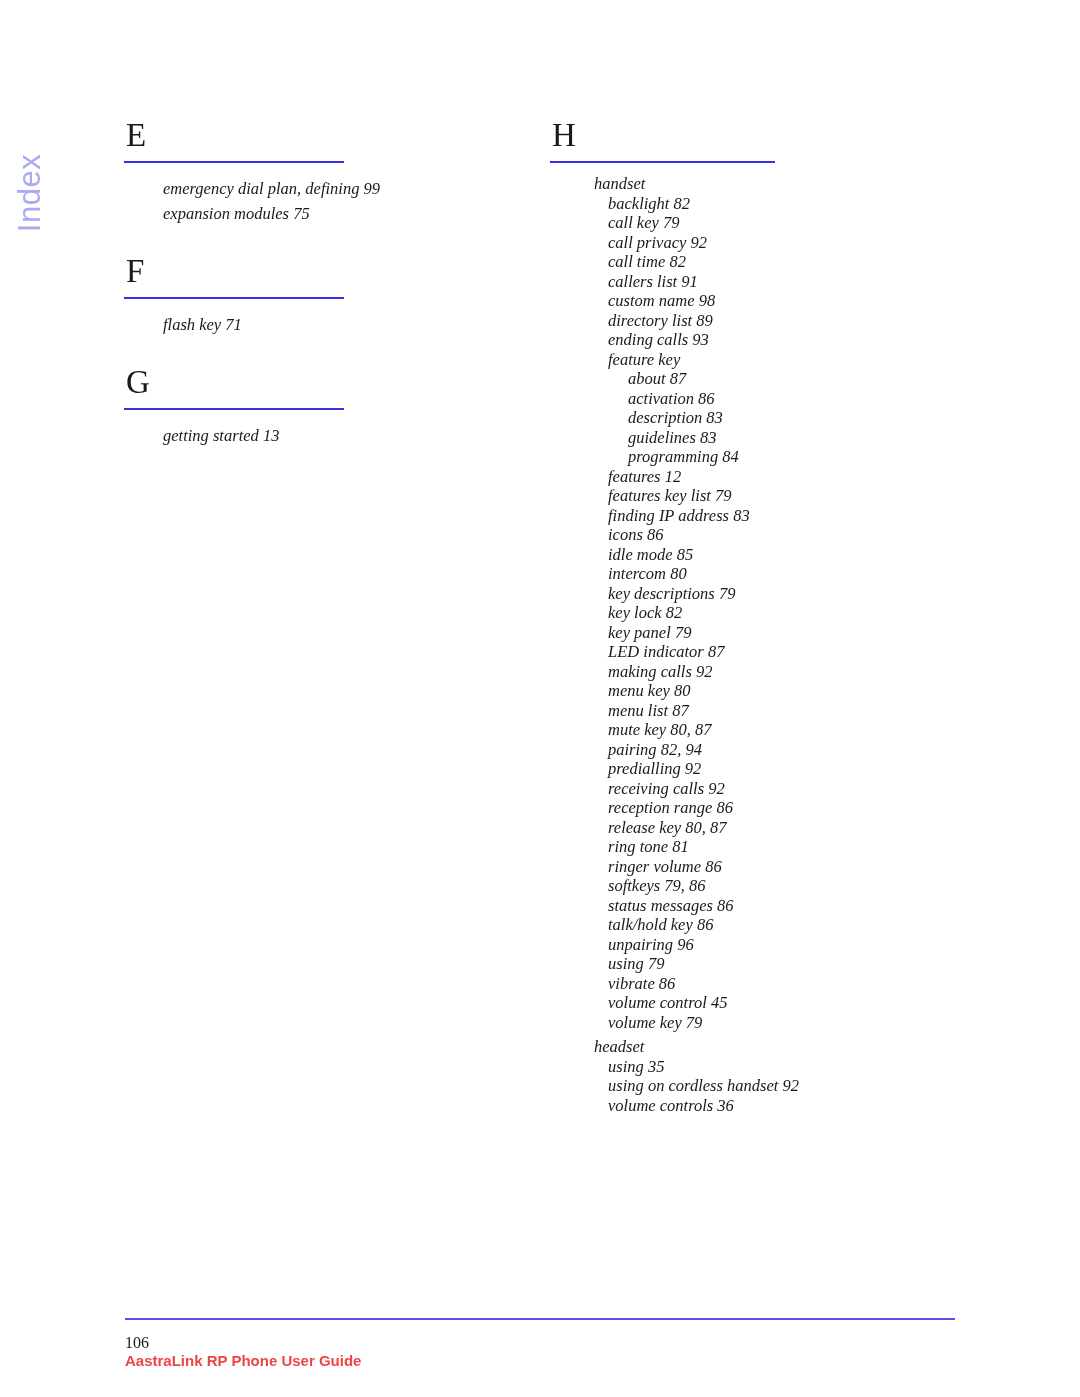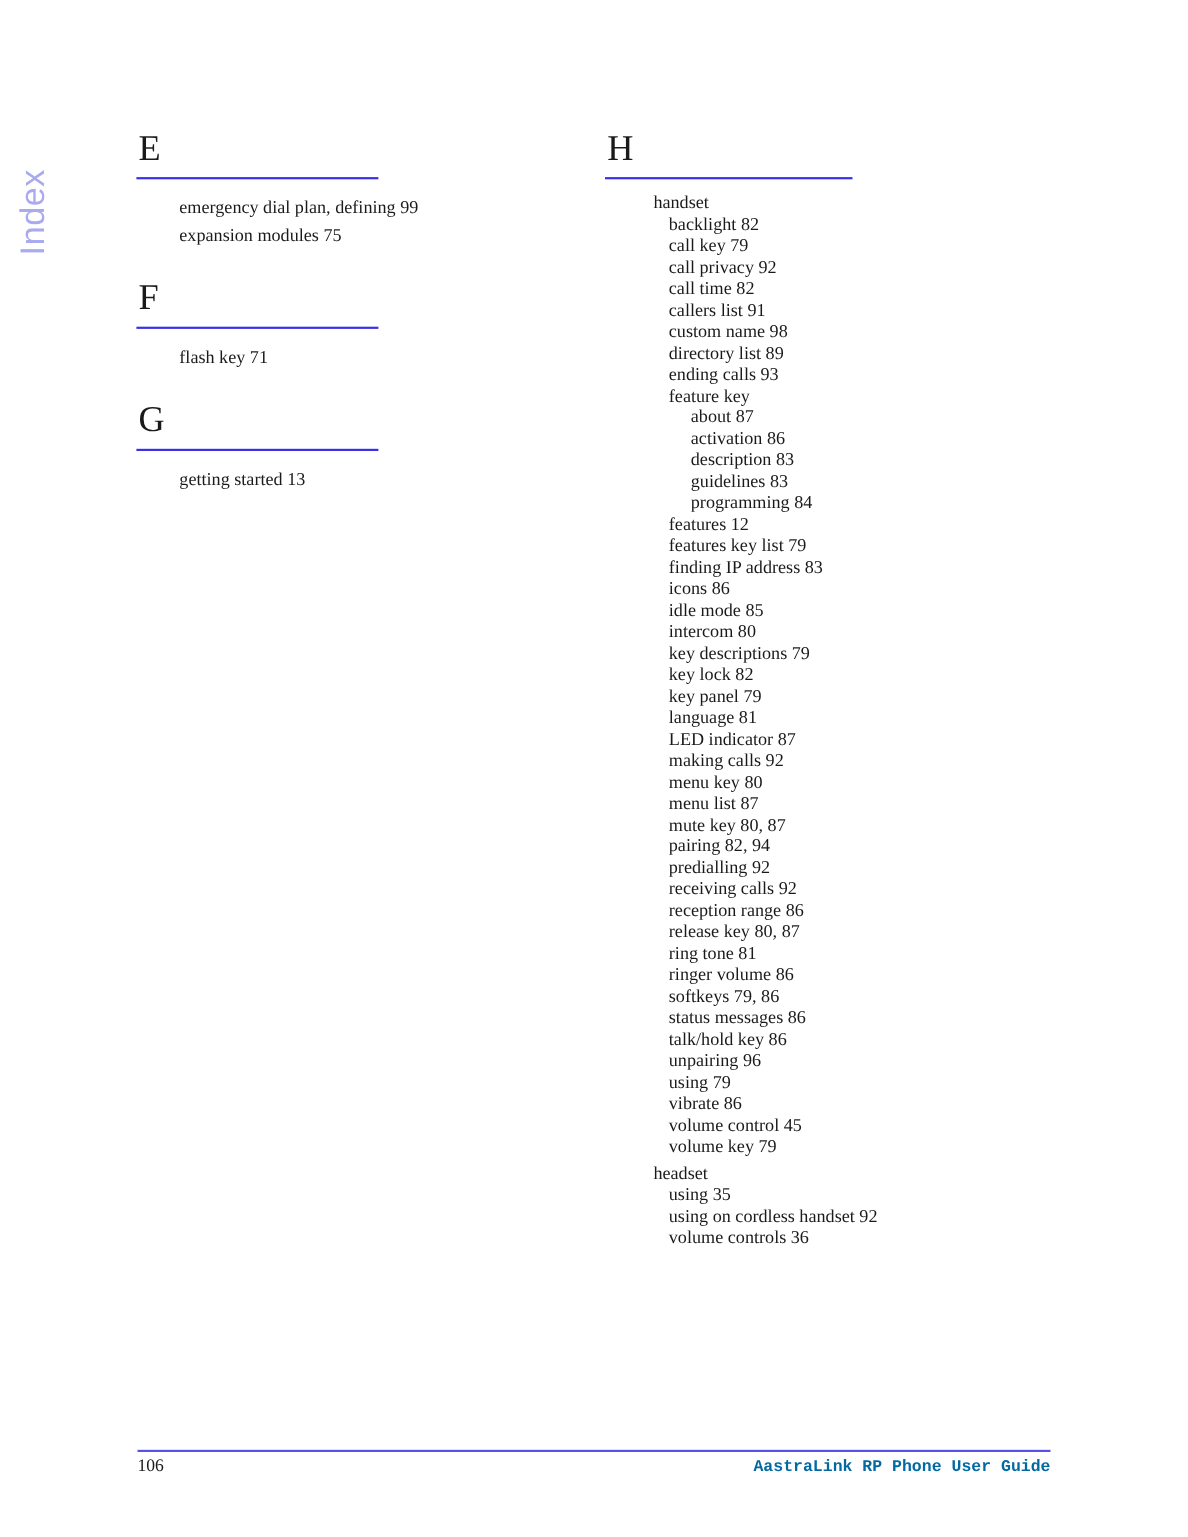--- a/index.html
+++ b/index.html
@@ -69,20 +69,21 @@
     border-top: 2px solid #3a30ea;
     margin-top: 9px;
   }
   .col-left .letter-rule  { width: 220px; }
   .col-right .letter-rule { width: 225px; }
 
   .entries {
     margin: 0;
     padding: 0;
     list-style: none;
+    font-style: italic;
   }
   .col-left .entries  { padding-top: 13px; }
   .col-right .entries { padding-top: 11px; }
 
   .entry {
     font-size: 16.5px;
     color: #1a1a1a;
     white-space: nowrap;
   }
   
@@ -113,31 +114,32 @@
     top: 1318px;
   }
   .footer-rule {
     height: 0;
     border-top: 2px solid #5a51e8;
   }
   .footer-row {
     display: flex;
     justify-content: space-between;
     align-items: baseline;
-    padding-top: 4px;
+    padding-top: 14px;
+    flex-direction: column;
   }
   .footer-page {
     font-size: 16px;
     color: #1a1a1a;
   }
   .footer-title {
-    font-family: Liberation Mono, monospace;
+    font-family: Liberation Sans, sans-serif;
     font-size: 15px;
     font-weight: bold;
-    color: #0369a1;
+    color: #ef4444;
   }
 </style>
 </head>
 <body>
 
 <div class="page">
 
   <div class="side-tab">
     <div class="side-tab-label">Index</div>
   </div>
@@ -188,21 +190,20 @@
           <li class="entry lvl3">programming 84</li>
           <li class="entry lvl2">features 12</li>
           <li class="entry lvl2">features key list 79</li>
           <li class="entry lvl2">finding IP address 83</li>
           <li class="entry lvl2">icons 86</li>
           <li class="entry lvl2">idle mode 85</li>
           <li class="entry lvl2">intercom 80</li>
           <li class="entry lvl2">key descriptions 79</li>
           <li class="entry lvl2">key lock 82</li>
           <li class="entry lvl2">key panel 79</li>
-          <li class="entry lvl2">language 81</li>
           <li class="entry lvl2">LED indicator 87</li>
           <li class="entry lvl2">making calls 92</li>
           <li class="entry lvl2">menu key 80</li>
           <li class="entry lvl2">menu list 87</li>
           <li class="entry lvl2">mute key 80, 87</li>
           <li class="entry lvl2">pairing 82, 94</li>
           <li class="entry lvl2">predialling 92</li>
           <li class="entry lvl2">receiving calls 92</li>
           <li class="entry lvl2">reception range 86</li>
           <li class="entry lvl2">release key 80, 87</li>

